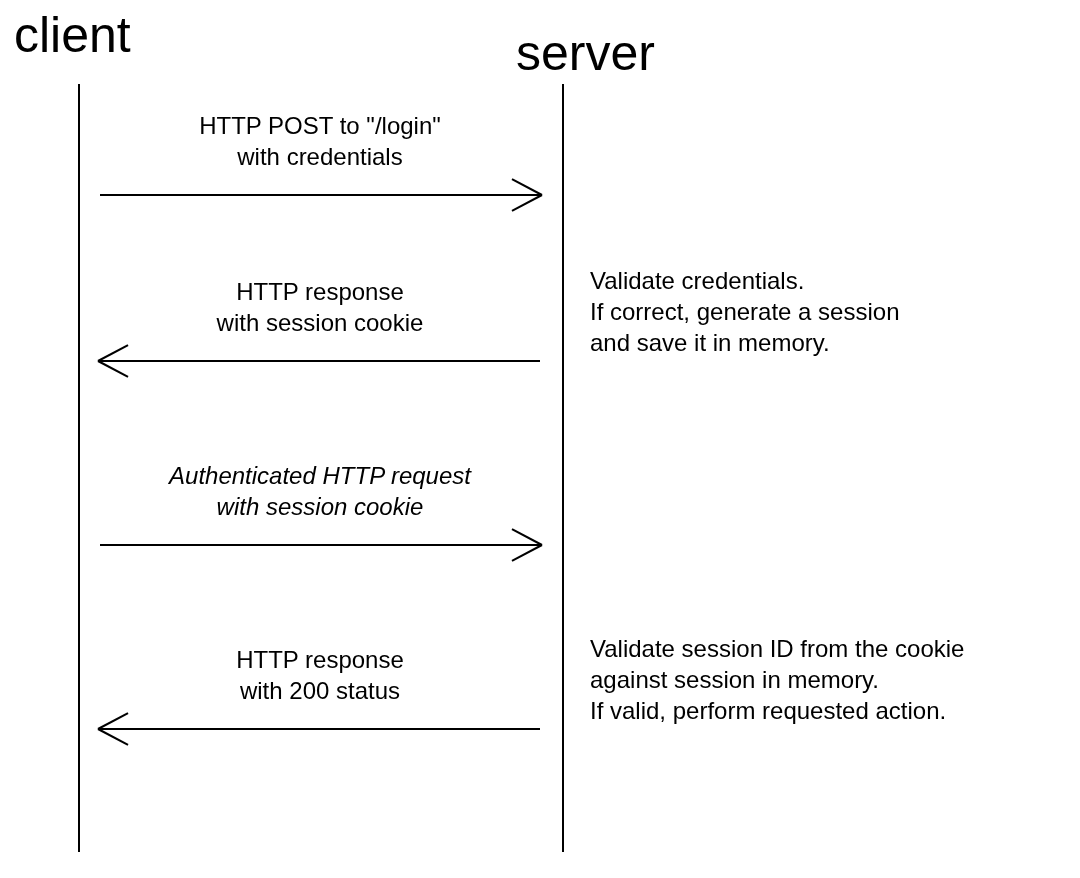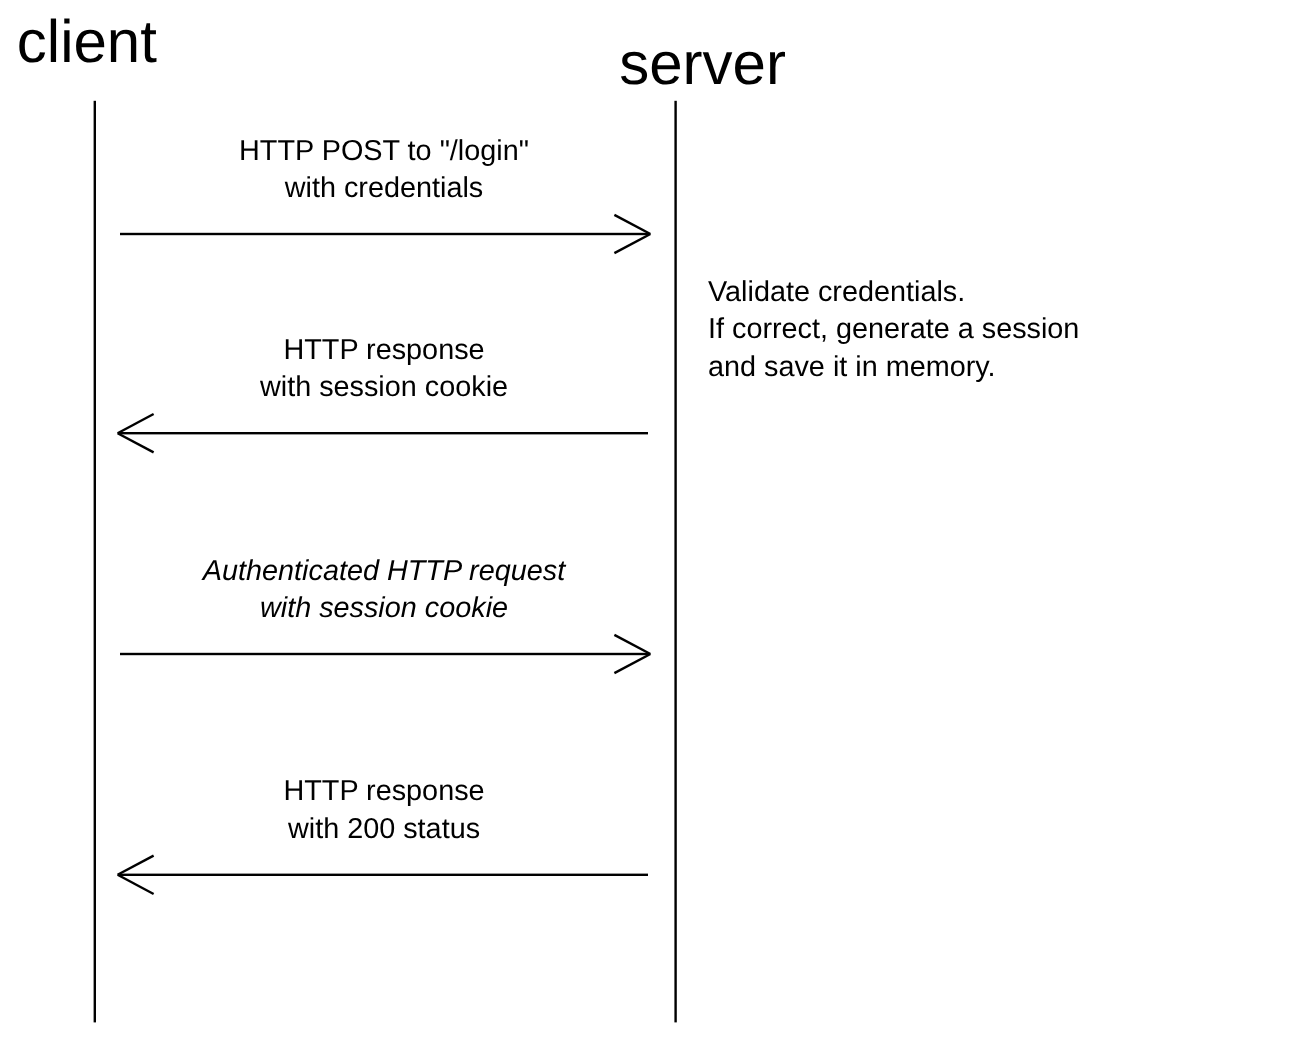--- a/index.html
+++ b/index.html
@@ -94,20 +94,21 @@
       color: #000;
       white-space: pre-line;
       line-height: 1.3;
     }
     .server-note {
       position: absolute;
       font-size: 24px;
       color: #000;
       white-space: pre-line;
       line-height: 1.3;
+      margin-top: 37px;
     }
   </style>
 </head>
 <body>
 
 <div class="diagram">
 
   <div class="heading" style="left:516px; top:24px;">server</div>
   <div class="heading" style="left:14px; top:6px;">client</div>
 
@@ -129,20 +130,23 @@
   <div class="arrow" style="left:100px; top:360px; width:440px;">
     <div class="arrow-head-left"></div>
   </div>
 
   <div class="arrow-label" style="left:80px; top:460px; width:480px;font-style:italic;">Authenticated HTTP request
 with session cookie</div>
   <div class="arrow" style="left:100px; top:544px; width:440px;">
     <div class="arrow-head-right"></div>
   </div>
 
+  <div class="server-note" style="left:590px; top:596px;">Validate session ID from the cookie
+against session in memory.
+If valid, perform requested action.</div>
 
   <div class="arrow-label" style="left:80px; top:644px; width:480px;">HTTP response
 with 200 status</div>
   <div class="arrow" style="left:100px; top:728px; width:440px;">
     <div class="arrow-head-left"></div>
   </div>
 
 </div>
 
 </body></html>

